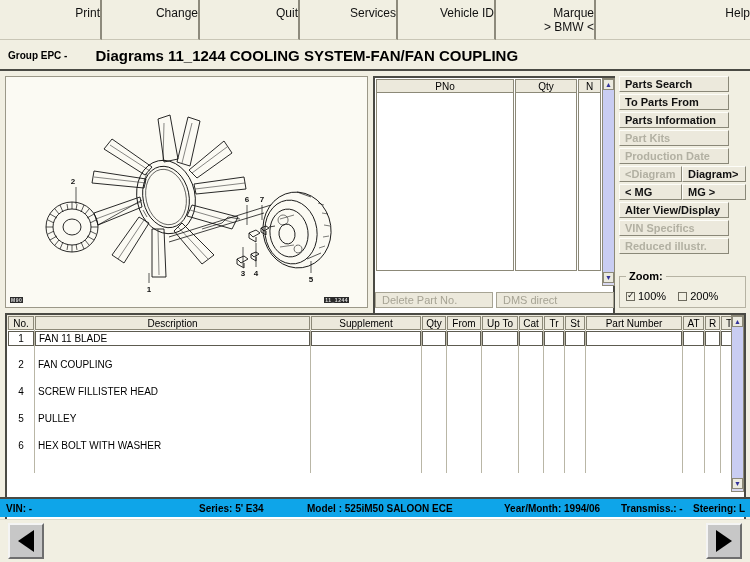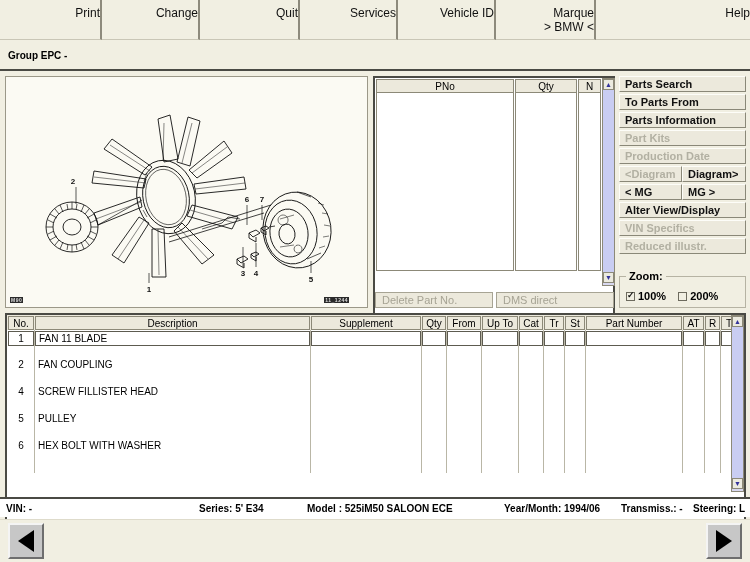--- a/index.html
+++ b/index.html
@@ -162,21 +162,21 @@
     cursor: default;
   }
 
   
   #rightpanel {
     position: absolute;
     left: 619px; top: 76px;
     width: 127px;
   }
   .rbtn {
-    width: 127px;
+    width: 110px;
     height: 16px;
     background: #ece9dc;
     border-top: 1px solid #fdfdf8;
     border-left: 1px solid #fdfdf8;
     border-right: 1px solid #8a8878;
     border-bottom: 1px solid #8a8878;
     box-sizing: border-box;
     font-size: 11px;
     font-weight: bold;
     line-height: 14px;
@@ -226,21 +226,21 @@
     font-weight: bold;
     padding: 0 3px;
   }
   .zoomrow {
     position: absolute;
     left: 0; top: 13px;
     width: 127px;
     display: flex;
     align-items: center;
     font-size: 11px;
-    font-weight: bold;
+    font-weight: normal;
   }
   .chk {
     width: 9px; height: 9px;
     border: 1px solid #6d6b5e;
     background: #f1efe2;
     box-sizing: border-box;
     display: inline-block;
     position: relative;
     margin: 0 3px 0 6px;
   }
@@ -313,21 +313,21 @@
     background: #d8d8f0;
     border: 1px solid #8c8978;
     box-sizing: border-box;
   }
 
   
   #statusbar {
     position: absolute;
     left: 0; top: 497px;
     width: 750px; height: 20px;
-    background: #ffffff;
+    background: #0ea5e9;
     border-top: 2px solid #4a4a44;
     box-sizing: border-box;
     font-size: 10px;
     font-weight: bold;
   }
   .stat { position: absolute; top: 4px; white-space: nowrap; }
 
   
   #navbar {
     position: absolute;
@@ -385,20 +385,21 @@
       <span class="menu-sub">Marque</span>
       <span class="menu-sub">&gt; BMW &lt;</span>
     </div>
     <div class="menu-btn noborder" style="width: 154px;">
       <span class="menu-sub">Help</span>
     </div>
   </div>
 
 <div id="titlebar">
   <span id="title-group">Group EPC -</span>
+  <span id="title-main">Diagrams 11_1244 COOLING SYSTEM-FAN/FAN COUPLING</span>
 </div>
 
 <div id="diagram-panel">
   <svg id="diagram-svg" width="361" height="230" viewBox="0 0 361 230">
     <rect x="0" y="0" width="361" height="230" fill="#fbfaf3"></rect>
     <g stroke="#111" stroke-width="0.9" fill="none" stroke-linejoin="round">
 
       <ellipse cx="160" cy="120" rx="29" ry="37" transform="rotate(-12 160 120)"></ellipse>
       <ellipse cx="160" cy="120" rx="23" ry="31" transform="rotate(-12 160 120)"></ellipse>
       <ellipse cx="160" cy="120" rx="20" ry="28" transform="rotate(-12 160 120)" stroke-width="0.6"></ellipse>

